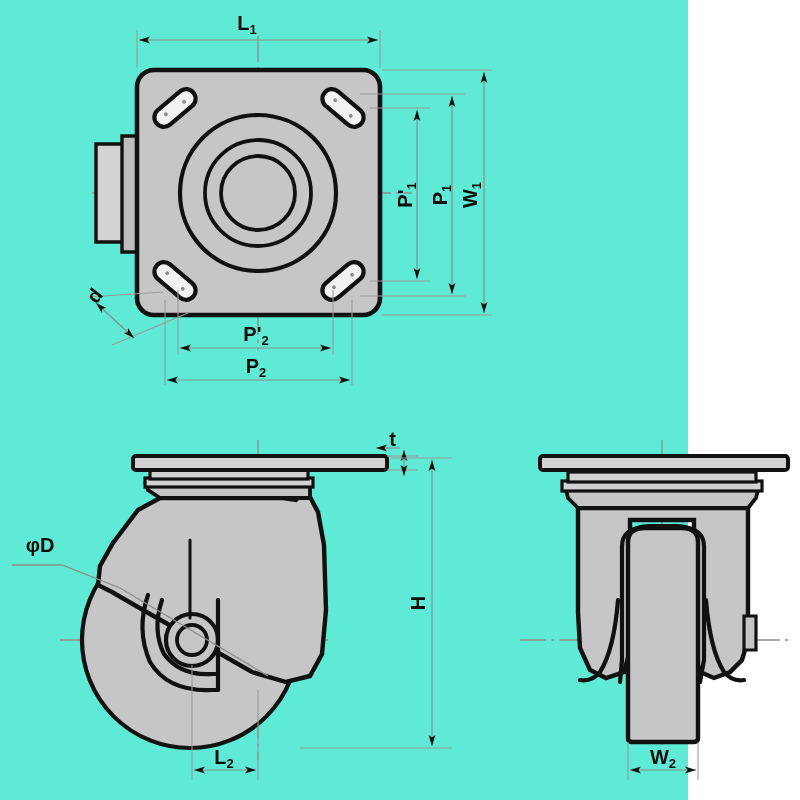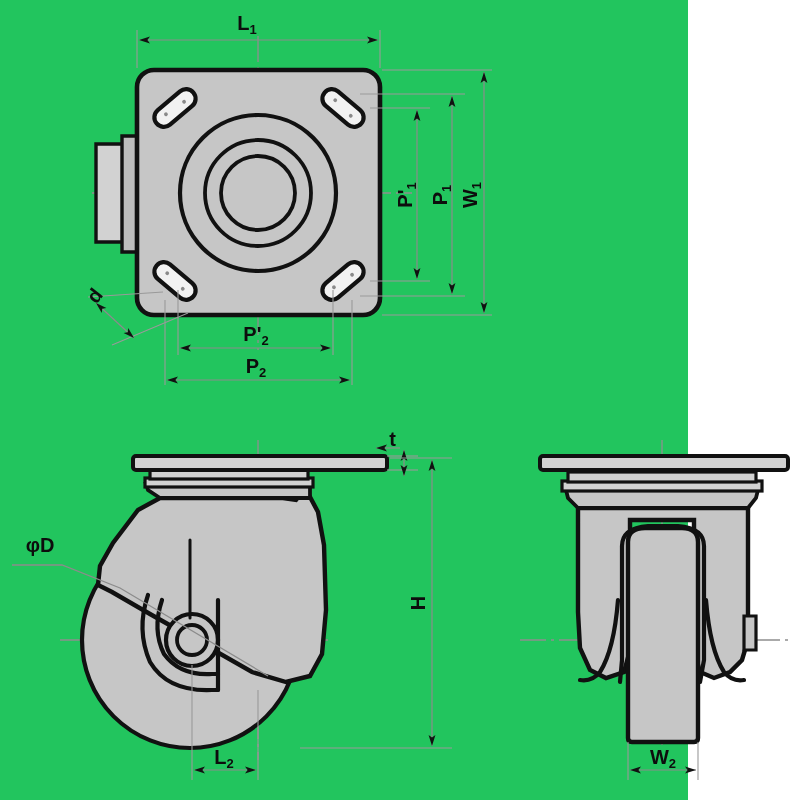--- a/index.html
+++ b/index.html
@@ -11,21 +11,21 @@
   body {
     width: 800px;
     height: 800px;
     font-family: "Liberation Sans", sans-serif;
     overflow: hidden;
   }
   #drawing-root {
     position: relative;
     width: 688px;
     height: 800px;
-    background: #22c55e;
+    background: #5eead4;
   }
   svg#cad {
     display: block;
     width: 800px;
     height: 800px;
   }
   .dimtext {
     font-family: "Liberation Sans", sans-serif;
     font-weight: bold;
     fill: #0d0d0d;

